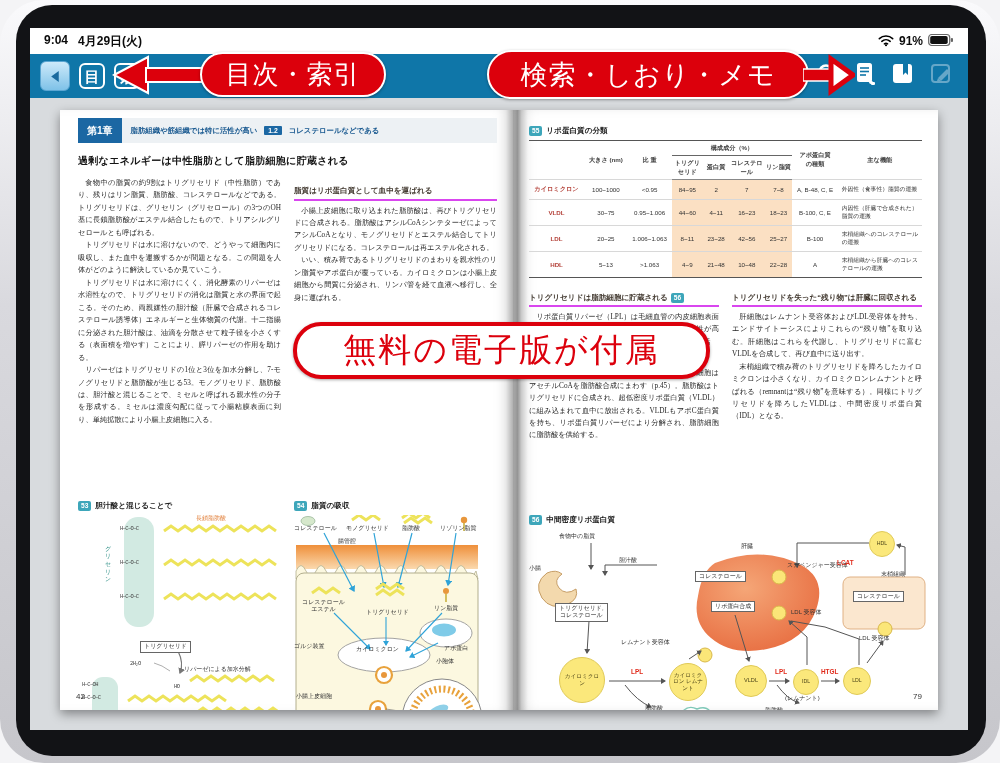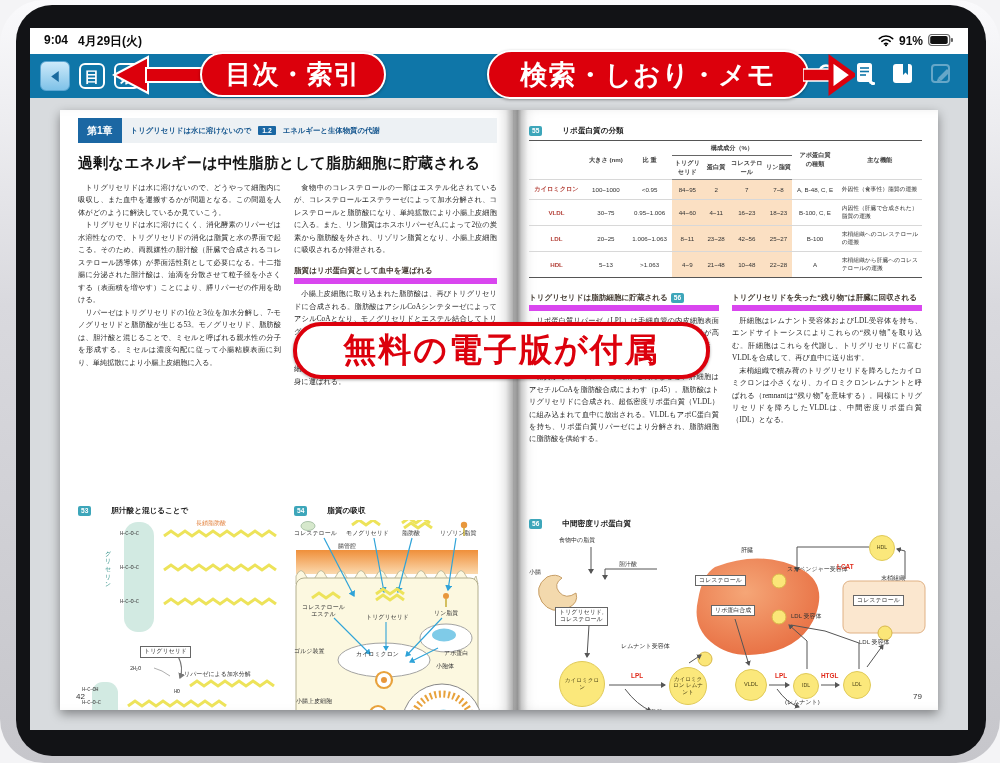--- a/index.html
+++ b/index.html
@@ -21,32 +21,32 @@
 .spread{width:878px;height:600px;margin:12px auto 0;display:flex;position:relative;box-shadow:0 4px 10px rgba(0,0,0,.4)}
 .page{background:#fff;position:relative;overflow:hidden}
 .pl{width:453px;padding:8px 16px 0 18px;box-shadow:inset -14px 0 16px -12px rgba(0,0,0,.35)}
 .pr{width:425px;padding:16px 16px 0 16px;box-shadow:inset 16px 0 18px -12px rgba(0,0,0,.4)}
 .pno{position:absolute;bottom:9px;font-size:8px;color:#333;font-family:"Liberation Sans",sans-serif}
 
 .chrow{display:flex;align-items:stretch;height:25px}
 .ch-box{background:#1b67a3;color:#fff;font-weight:700;font-size:10px;padding:0 9px;display:flex;align-items:center}
 .ch-band{flex:1;background:#edf1f4;display:flex;align-items:center;gap:7px;padding:0 9px;font-size:7.4px;font-weight:700;color:#15568e}
 .badge12{background:#1b67a3;color:#fff;padding:1px 4px;font-size:6.8px;border-radius:1px}
-.headline{font-size:15px;font-weight:700;color:#151515;margin:11px 0 9px;letter-spacing:.3px}
+.headline{font-size:10px;font-weight:700;color:#151515;margin:11px 0 9px;letter-spacing:.3px}
 
 .cols{display:flex;gap:13px}
 .col{width:50%}
 .tblock{font-family:"Liberation Serif",serif;font-size:7.25px;line-height:1.72;color:#1e1e1e;text-align:justify;overflow:hidden}
 .pl .tblock{height:318px}
 .pr .tblock{height:198px}
 .tblock p{text-indent:1em}
-.subhead{font-family:"Liberation Sans",sans-serif;font-weight:700;font-size:7.6px;color:#433a31;border-bottom:6px solid #d946ef;margin:7px 0 4px;padding-bottom:1.5px;text-indent:0;display:flex;align-items:center;gap:3px}
+.subhead{font-family:"Liberation Sans",sans-serif;font-weight:700;font-size:7.6px;color:#433a31;border-bottom:2px solid #d946ef;margin:7px 0 4px;padding-bottom:1.5px;text-indent:0;display:flex;align-items:center;gap:3px}
 .refno,.figno{background:#3da6ba;color:#fff;font-size:6.6px;padding:0 3px;border-radius:2px;line-height:1.5;font-family:"Liberation Sans",sans-serif;font-weight:700;flex-shrink:0}
 
-.figcap{display:flex;align-items:flex-end;gap:20px;font-size:7.6px;font-weight:700;color:#222;margin:6px 0 4px;font-family:"Liberation Sans",sans-serif}
+.figcap{display:flex;align-items:flex-end;gap:4px;font-size:7.6px;font-weight:700;color:#222;margin:6px 0 4px;font-family:"Liberation Sans",sans-serif}
 .figcanvas{position:relative}
 .figcanvas svg{position:absolute;left:0;top:0}
 .flab{position:absolute;font-size:6px;color:#333;line-height:1.2;white-space:nowrap;font-family:"Liberation Sans",sans-serif}
 .flab.pre{white-space:pre-line;text-align:center}
 .flab.red{color:#e02a1a;font-weight:700;font-size:6.4px}
 .flab.teal{color:#2e8f86}
 .flab.org{color:#e2803c}
 .flab.v{writing-mode:vertical-rl;letter-spacing:1px}
 .flab.chem{font-family:"Liberation Mono",monospace;font-size:5.4px;color:#444;letter-spacing:-.6px}
 .fbox{position:absolute;border:1px solid #666;background:#fff;font-size:6px;padding:1px 3px;line-height:1.25;color:#333;white-space:pre-line;text-align:center;font-family:"Liberation Sans",sans-serif}
@@ -54,21 +54,21 @@
 
 .clsTable{width:100%;border-collapse:collapse;font-size:6.2px;color:#333;margin-top:2px;border-top:1.5px solid #555;border-bottom:1.5px solid #555;font-family:"Liberation Sans",sans-serif}
 .clsTable th{font-weight:700;padding:2.5px 1px;text-align:center;color:#444}
 .clsTable thead tr:last-child th{border-bottom:1px solid #888}
 .clsTable .grp{border-bottom:1px solid #666}
 .clsTable td{padding:5px 1px;text-align:center;border-top:1px solid #d8d8d8}
 .clsTable .rname{color:#b5443c;font-weight:700}
 .clsTable .oz{background:rgba(247,198,146,.55)}
 .clsTable .func{text-align:left;font-size:5.8px;line-height:1.3;padding-left:4px}
 
-.pill{position:absolute;background:#dc000c;color:#fff;font-weight:700;border-radius:28px;display:flex;align-items:center;justify-content:center;border:2.5px solid #fff;box-shadow:0 1px 3px rgba(0,0,0,.35);z-index:60;letter-spacing:1px}
+.pill{position:absolute;background:#dc000c;color:#fff;font-weight:400;border-radius:28px;display:flex;align-items:center;justify-content:center;border:2.5px solid #fff;box-shadow:0 1px 3px rgba(0,0,0,.35);z-index:60;letter-spacing:1px}
 .pill.ctr{background:#fff;color:#dc000c;border:4.5px solid #dc000c;z-index:55;letter-spacing:2px}
 .arrowsvg{position:absolute;z-index:60}
 .gutter{position:absolute;left:446px;top:0;width:22px;height:100%;background:linear-gradient(90deg,rgba(0,0,0,0),rgba(0,0,0,.16) 40%,rgba(0,0,0,.28) 52%,rgba(0,0,0,.10) 70%,rgba(0,0,0,0));pointer-events:none;z-index:5}
 </style>
 </head>
 <body>
 
 <div class="frame"></div>
 <div class="bezel"></div>
 
@@ -133,31 +133,32 @@
   </div>
 
   <div class="content">
     <div class="spread">
       <div class="gutter"></div>
 
       <div class="page pl">
         <div class="chrow">
           <div class="ch-box">第1章</div>
           <div class="ch-band">
-            <span>トリグリセリドは水に溶けないので</span>
+            <span>脂肪組織や筋組織では特に活性が高い</span>
             <span class="badge12">1.2</span>
-            <span>エネルギーと生体物質の代謝</span>
+            <span>コレステロールなどである</span>
           </div>
         </div>
         <h1 class="headline">過剰なエネルギーは中性脂肪として脂肪細胞に貯蔵される</h1>
         <div class="cols">
           <div class="col">
             <div class="tblock">
+              <p>食物中の脂質の約9割はトリグリセリド（中性脂肪）であり、残りはリン脂質、脂肪酸、コレステロールなどである。トリグリセリドは、グリセリン（グリセロール）の3つのOH基に長鎖脂肪酸がエステル結合したもので、トリアシルグリセロールとも呼ばれる。</p>
               <p>トリグリセリドは水に溶けないので、どうやって細胞内に吸収し、また血中を運搬するかが問題となる。この問題を人体がどのように解決しているか見ていこう。</p>
-              <p>トリグリセリドは水に溶けにくく、消化酵素のリパーゼは水溶性なので、トリグリセリドの消化は脂質と水の界面で起こる。そのため、両親媒性の胆汁酸（肝臓で合成されるコレステロール誘導体）が界面活性剤として必要になる。十二指腸に分泌された胆汁酸は、油滴を分散させて粒子径を小さくする（表面積を増やす）ことにより、膵リパーゼの作用を助ける。</p>
+              <p>トリグリセリドは水に溶けにくく、消化酵素のリパーゼは水溶性なので、トリグリセリドの消化は脂質と水の界面で起こる。そのため、両親媒性の胆汁酸（肝臓で合成されるコレステロール誘導体）エネルギーと生体物質の代謝。十二指腸に分泌された胆汁酸は、油滴を分散させて粒子径を小さくする（表面積を増やす）ことにより、膵リパーゼの作用を助ける。</p>
               <p>リパーゼはトリグリセリドの1位と3位を加水分解し、7-モノグリセリドと脂肪酸が生じる53。モノグリセリド、脂肪酸は、胆汁酸と混じることで、ミセルと呼ばれる親水性の分子を形成する。ミセルは濃度勾配に従って小腸粘膜表面に到り、単純拡散により小腸上皮細胞に入る。</p>
             </div>
             <div class="figcap">
                 <span class="figno">53</span>
                 <span>胆汁酸と混じることで</span>
               </div>
             <div class="figcanvas" style="width:200px;height:222px">
               <svg width="200" height="222" viewBox="0 0 200 222">
                 <defs>
                     <marker id="m53" markerWidth="6" markerHeight="6" refX="4" refY="3" orient="auto">
@@ -183,21 +184,20 @@
                 <span class="fbox" style="left: 62px; top: 126px;">トリグリセリド</span>
                 <span class="flab chem" style="left: 52px; top: 146px;">2H₂O</span>
                 <span class="flab" style="left: 106px; top: 151px;">リパーゼによる加水分解</span>
                 <span class="flab chem" style="left: 4px; top: 167px;">H−C−OH</span>
                 <span class="flab chem" style="left: 4px; top: 180px;">H−C−O−C</span>
                 <span class="flab chem" style="left: 96px; top: 169px;">HO</span>
               </div>
           </div>
           <div class="col">
             <div class="tblock">
-              <p>食物中のコレステロールの一部はエステル化されているが、コレステロールエステラーゼによって加水分解され、コレステロールと脂肪酸になり、単純拡散により小腸上皮細胞に入る。また、リン脂質はホスホリパーゼA₂によって2位の炭素から脂肪酸を外され、リゾリン脂質となり、小腸上皮細胞に吸収されるか排泄される。</p>
               <div class="subhead">
                   <span>脂質はリポ蛋白質として血中を運ばれる</span>
                 </div>
               <p>小腸上皮細胞に取り込まれた脂肪酸は、再びトリグリセリドに合成される。脂肪酸はアシルCoAシンテターゼによってアシルCoAとなり、モノグリセリドとエステル結合してトリグリセリドになる。コレステロールは再エステル化される。</p>
               <p>いい、積み荷であるトリグリセリドのまわりを親水性のリン脂質やアポ蛋白が覆っている。カイロミクロンは小腸上皮細胞から間質に分泌され、リンパ管を経て血液へ移行し、全身に運ばれる。</p>
             </div>
             <div class="figcap">
                 <span class="figno">54</span>
                 <span>脂質の吸収</span>
               </div>

